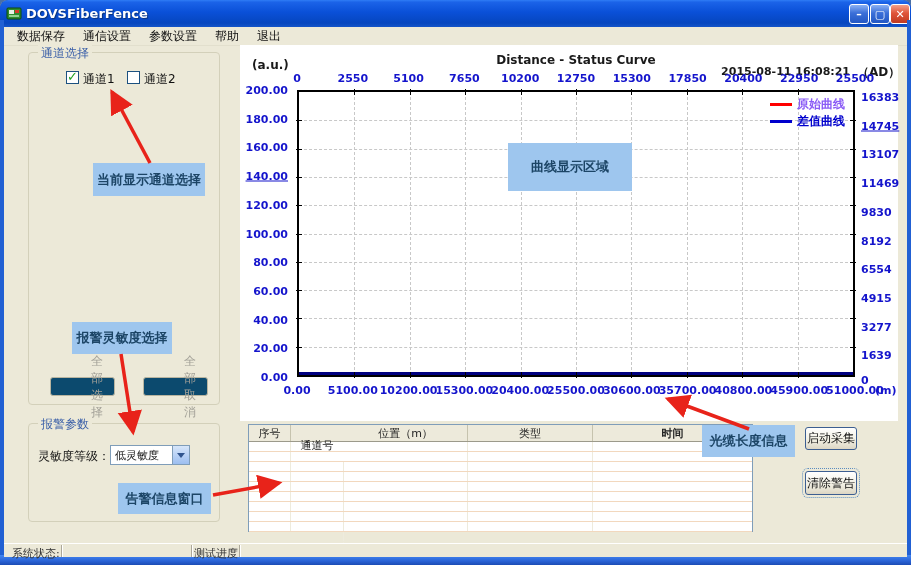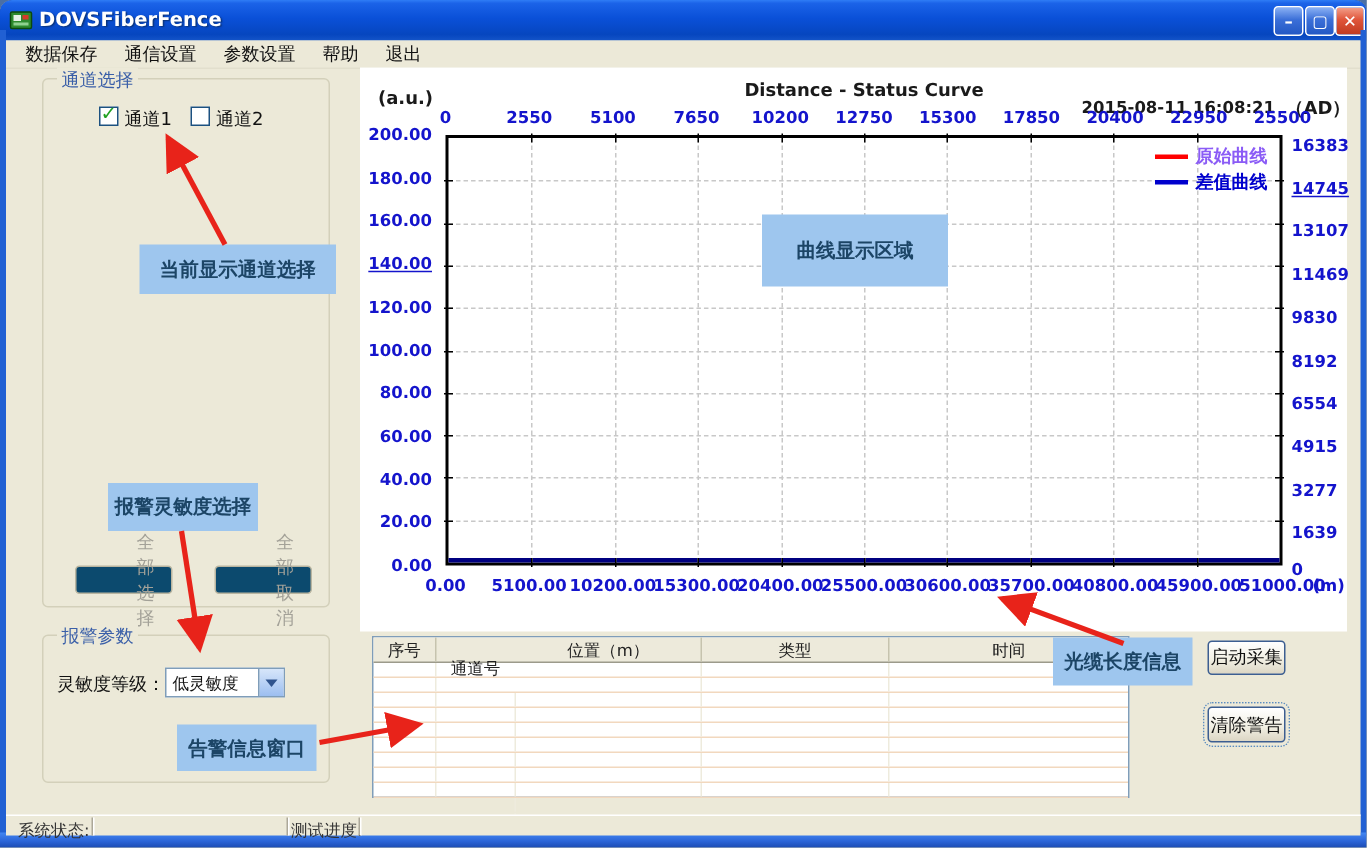--- a/index.html
+++ b/index.html
@@ -59,21 +59,21 @@
   .leg-label{font-size:12px;font-weight:bold;}
   .chart-txt{position:absolute;font-weight:bold;color:#1a1a1a;white-space:nowrap;}
   
   #alarm-table{left:248px;top:424px;width:505px;height:108px;background:#fff;border:1px solid #7f9db9;}
   #thead{display:flex;height:17px;background:#edeadb;border-bottom:1px solid #9c9a8b;}
   .th{font-size:11px;color:#222;display:flex;align-items:center;justify-content:center;border-right:1px solid #c6c3ae;}
   .th:last-child{border-right:none;}
   .tr{display:flex;height:10px;border-bottom:1px solid #f2d8be;}
   .td{border-right:1px solid #eeebdd;height:100%;}
   .td:last-child{border-right:none;}
-  .c0{width:42px;}.c1{width:53px;margin-top:20px;}.c2{width:124px;}.c3{width:125px;}.c4{width:159px;flex:1;}
+  .c0{width:42px;}.c1{width:53px;margin-top:20px;}.c2{width:124px;}.c3{width:125px;}.c4{width:159px;flex:1;font-weight:bold;}
   
   #statusbar{left:4px;top:543px;width:903px;height:14px;background:#ECE9D8;border-top:1px solid #fff;font-size:11px;color:#333;}
   .sb-sep{position:absolute;top:1px;width:1px;height:12px;background:#aca899;box-shadow:1px 0 0 #fff;}
   svg.overlay{position:absolute;left:0;top:0;width:911px;height:565px;z-index:40;pointer-events:none;}
 </style>
 </head>
 <body>
 
 <div id="win">
 
@@ -255,21 +255,21 @@
       <span class="tkR" style="top:80%;"></span>
       <span class="gridH" style="top:90%;"></span>
       <span class="gridV" style="left:90%;"></span>
       <span class="tkT" style="left:90%;"></span>
       <span class="tkB" style="left:90%;"></span>
       <span class="tkL" style="top:90%;"></span>
       <span class="tkR" style="top:90%;"></span>
     </div>
 
   <div class="anno" style="left:508px;top:143px;width:124px;height:48px;">曲线显示区域</div>
-  <div class="anno" style="left:93px;top:163px;width:131px;height:33px;">当前显示通道选择</div>
+  <div class="anno" style="left:93px;top:163px;width:112px;height:33px;">当前显示通道选择</div>
   <div class="anno" style="left:72px;top:322px;width:100px;height:32px;">报警灵敏度选择</div>
   <div class="anno" style="left:118px;top:483px;width:93px;height:31px;">告警信息窗口</div>
   <div class="anno" style="left:702px;top:425px;width:93px;height:32px;">光缆长度信息</div>
 
   <div class="abs" id="alarm-table">
     <div id="thead">
         <span class="th c0" style="position: relative;">序号</span>
         <span class="th c1" style="position: relative;">通道号</span>
         <span class="th c2" style="position: relative;">位置（m）</span>
         <span class="th c3" style="position: relative;">类型</span>

